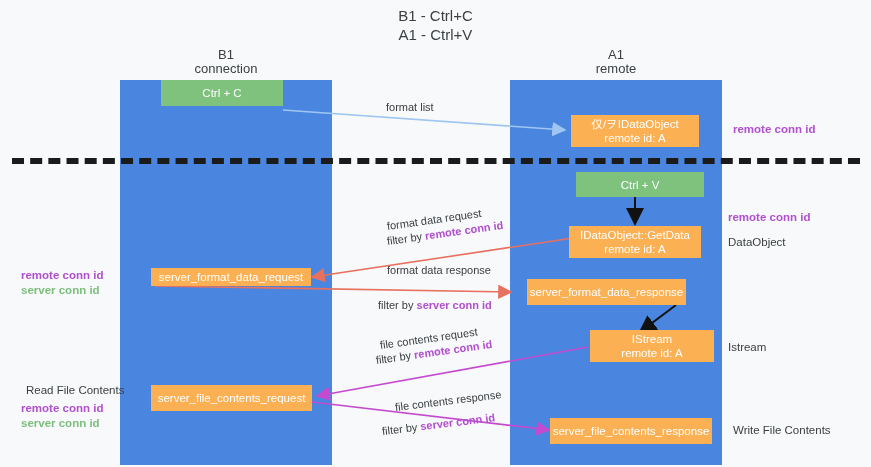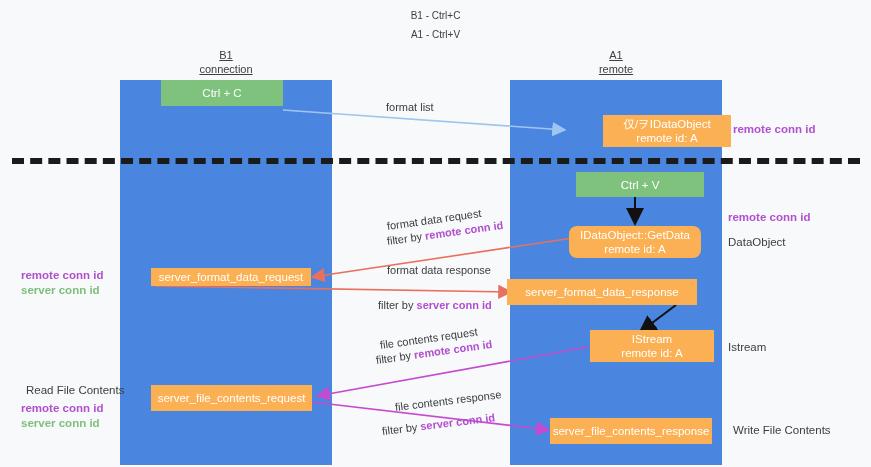--- a/index.html
+++ b/index.html
@@ -22,35 +22,34 @@
     height: 467px;
   }
 
   
   .title {
     position: absolute;
     left: 0;
     top: 6px;
     width: 871px;
     text-align: center;
-    font-size: 10px;
+    font-size: 15px;
     line-height: 19px;
     color: #3c4043;
     white-space: pre;
   }
 
   
   .lane-head {
     position: absolute;
     text-align: center;
-    font-size: 11px;
+    font-size: 13px;
     line-height: 14px;
     color: #3c4043;
     white-space: pre;
-    text-decoration: underline;
   }
 
   
   .lane {
     position: absolute;
     background: #4a86e0;
   }
 
   
   .divider {
@@ -150,31 +149,31 @@
 
   <div class="lane-head" style="left:120px; top:48px; width:212px;">B1
 connection</div>
   <div class="lane-head" style="left:510px; top:48px; width:212px;">A1
 remote</div>
 
   <div class="divider"></div>
 
   <div class="box green" style="left:161px; top:80px; width:122px; height:26px;">Ctrl + C</div>
 
-  <div class="box orange" style="left:571px; top:115px; width:128px; height:32px;margin-left:32px;">仅/ヲIDataObject
+  <div class="box orange" style="left:571px; top:115px; width:128px; height:32px;">仅/ヲIDataObject
 remote id: A</div>
 
   <div class="box green" style="left:576px; top:172px; width:128px; height:25px;">Ctrl + V</div>
 
-  <div class="box orange" style="left:569px; top:226px; width:132px; height:32px;border-radius:8px;">IDataObject::GetData
+  <div class="box orange" style="left:569px; top:226px; width:132px; height:32px;">IDataObject::GetData
 remote id: A</div>
 
   <div class="box orange" style="left:151px; top:268px; width:160px; height:18px;">server_format_data_request</div>
 
-  <div class="box orange" style="left:507px; top:279px; width:190px; height:26px;">server_format_data_response</div>
+  <div class="box orange" style="left:527px; top:279px; width:159px; height:26px;">server_format_data_response</div>
 
   <div class="box orange" style="left:590px; top:330px; width:124px; height:32px;">IStream
 remote id: A</div>
 
   <div class="box orange" style="left:151px; top:385px; width:161px; height:26px;">server_file_contents_request</div>
 
   <div class="box orange" style="left:550px; top:418px; width:162px; height:26px;">server_file_contents_response</div>
 
   <div class="edge-label" style="left:386px; top:100px;">format list</div>
 

